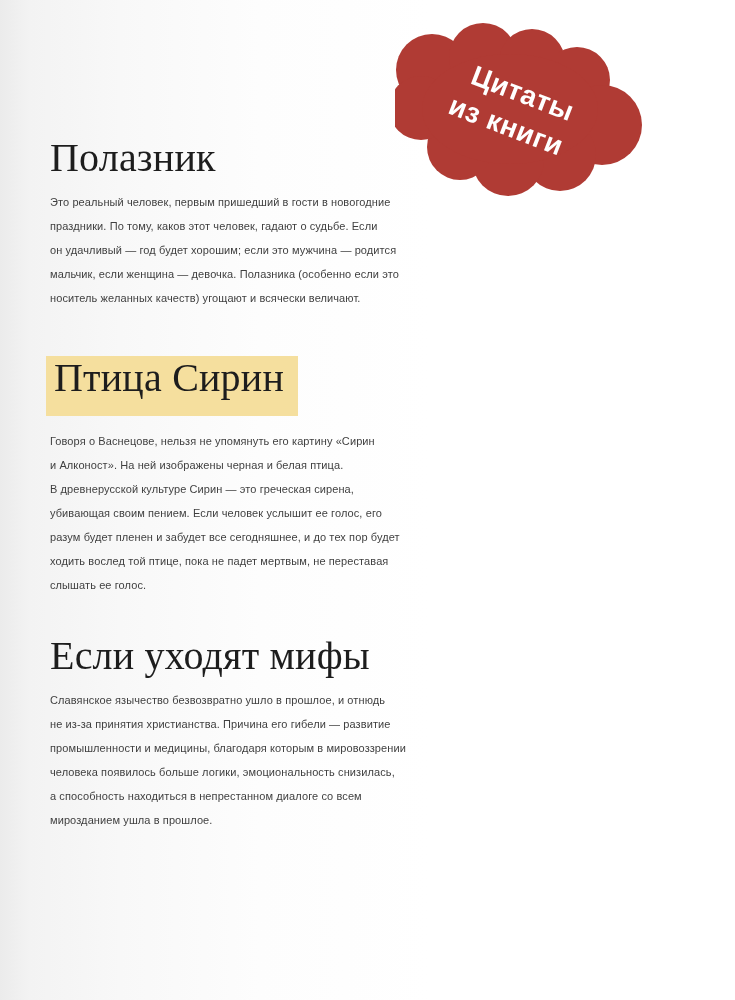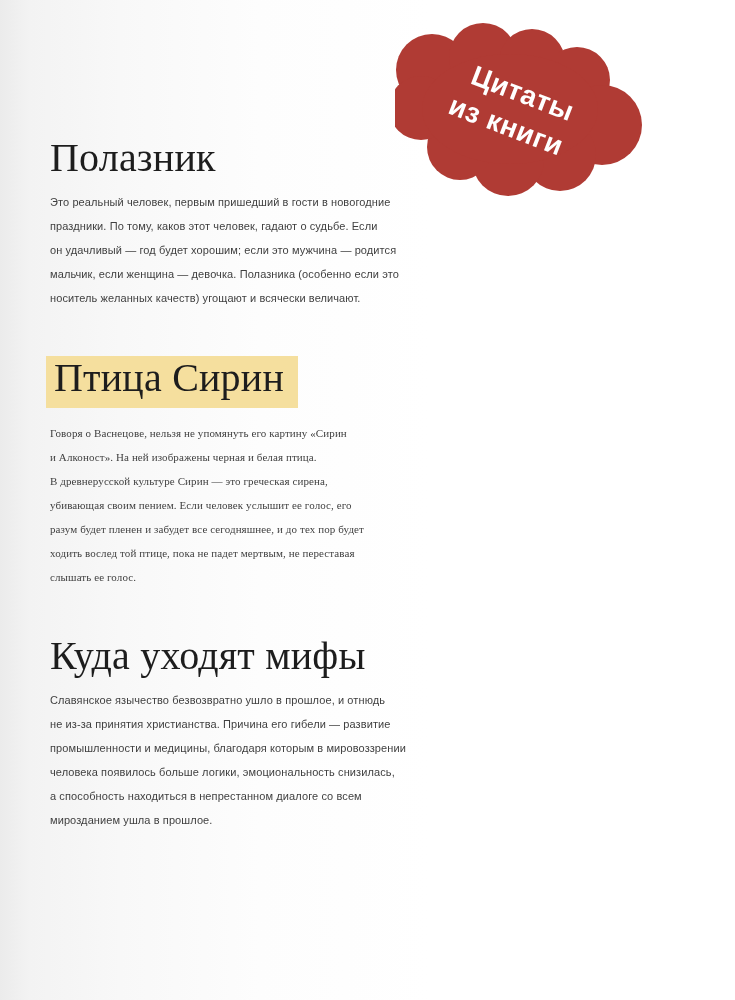--- a/index.html
+++ b/index.html
@@ -49,33 +49,33 @@
     font-weight: 400;
     font-size: 40px;
     line-height: 44px;
     color: var(--heading-color, #1d1d1d);
     letter-spacing: 0.2px;
   }
   .hl {
     display: inline-block;
     background: var(--highlight-yellow, #f5df9e);
     color: inherit;
-    padding: 0 14px 8px 8px;
+    padding: 0 14px 16px 8px;
     line-height: 44px;
   }
   .body {
     margin: 0;
     white-space: pre-line;
     font-size: 11px;
     line-height: 24px;
     color: var(--body-color, #3f3f3f);
     letter-spacing: 0.1px;
   }
   .sec-1 .body { margin-top: 10px; }
-  .sec-2 .body { margin-top: 13px; margin-left: 4px; font-family: Liberation Serif, serif; }
+  .sec-2 .body { margin-top: 13px; margin-left: 4px; }
   .sec-3 .body { margin-top: 10px; }
 </style>
 </head>
 <body>
 
 <div class="page">
 
   <svg class="badge" viewBox="0 0 250 190" xmlns="http://www.w3.org/2000/svg" aria-hidden="true">
     <g fill="currentColor">
       <circle cx="37" cy="64" r="36"></circle>
@@ -109,21 +109,21 @@
     <p class="body">Говоря о Васнецове, нельзя не упомянуть его картину «Сирин
 и Алконост». На ней изображены черная и белая птица.
 В древнерусской культуре Сирин — это греческая сирена,
 убивающая своим пением. Если человек услышит ее голос, его
 разум будет пленен и забудет все сегодняшнее, и до тех пор будет
 ходить вослед той птице, пока не падет мертвым, не переставая
 слышать ее голос.</p>
   </section>
 
   <section class="sec sec-3">
-    <h2 class="title">Куда уходят мифы</h2>
+    <h2 class="title">Если уходят мифы</h2>
     <p class="body">Славянское язычество безвозвратно ушло в прошлое, и отнюдь
 не из-за принятия христианства. Причина его гибели — развитие
 промышленности и медицины, благодаря которым в мировоззрении
 человека появилось больше логики, эмоциональность снизилась,
 а способность находиться в непрестанном диалоге со всем
 мирозданием ушла в прошлое.</p>
   </section>
 
 </div>
 

